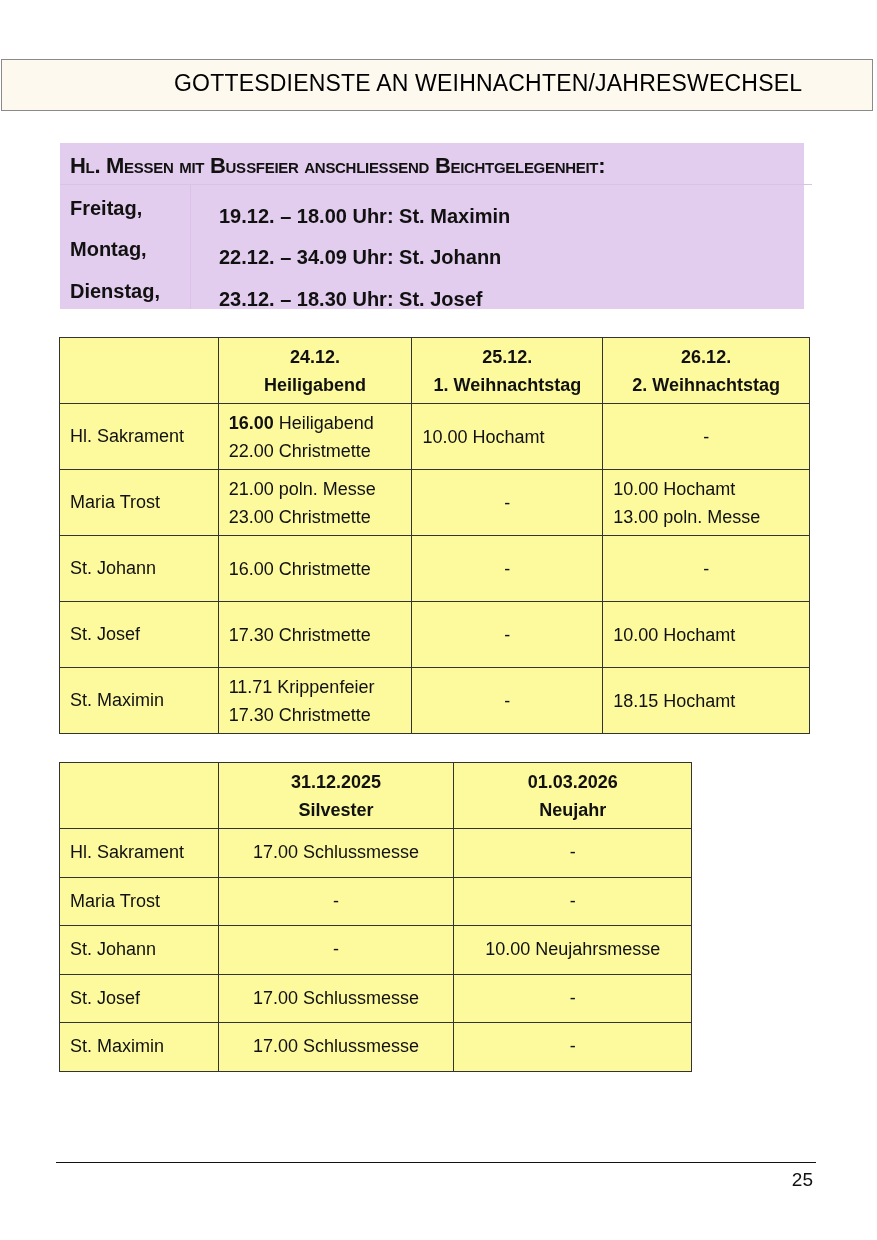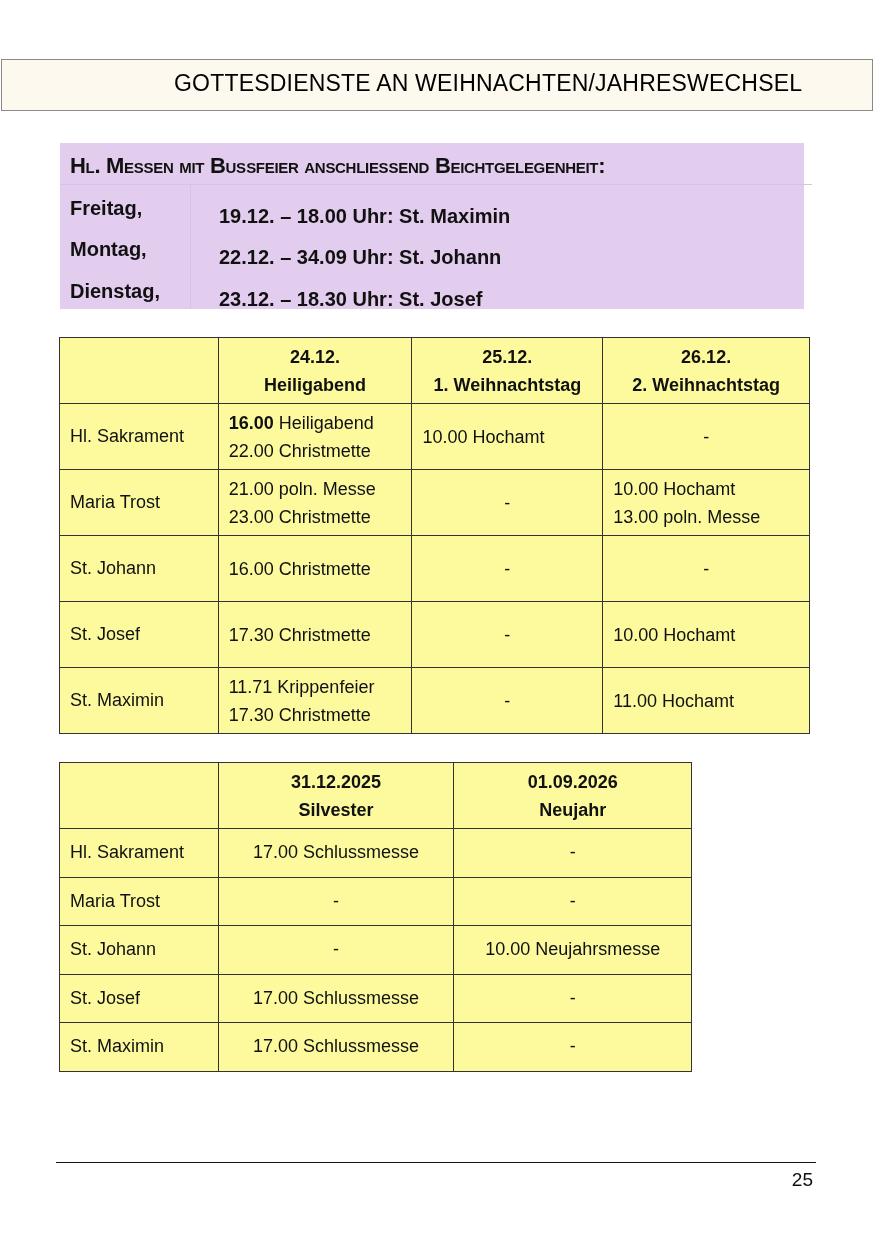--- a/index.html
+++ b/index.html
@@ -164,41 +164,41 @@
   <tr class="body">
     <td class="church">St. Maximin</td>
     <td class="l">
       <span class="line">11.71 Krippenfeier</span>
       <span class="line">17.30 Christmette</span>
     </td>
     <td class="c">
       <span class="line">-</span>
     </td>
     <td class="l">
-      <span class="line">11.00 Hochamt</span>
+      <span class="line">18.15 Hochamt</span>
     </td>
   </tr>
 </tbody>
   </table>
 
 <table class="sched" id="t2">
   <colgroup>
     <col style="width:159px">
       <col style="width:236px">
       <col style="width:238px">
   </colgroup>
   <tbody>
       <tr class="hdr">
     <th></th>
     <th>
       <span class="line">31.12.2025</span>
       <span class="line">Silvester</span>
     </th>
     <th>
-      <span class="line">01.09.2026</span>
+      <span class="line">01.03.2026</span>
       <span class="line">Neujahr</span>
     </th>
   </tr>
   <tr class="body">
     <td class="church">Hl. Sakrament</td>
     <td class="c">17.00 Schlussmesse</td>
     <td class="c">-</td>
   </tr>
   <tr class="body">
     <td class="church">Maria Trost</td>

